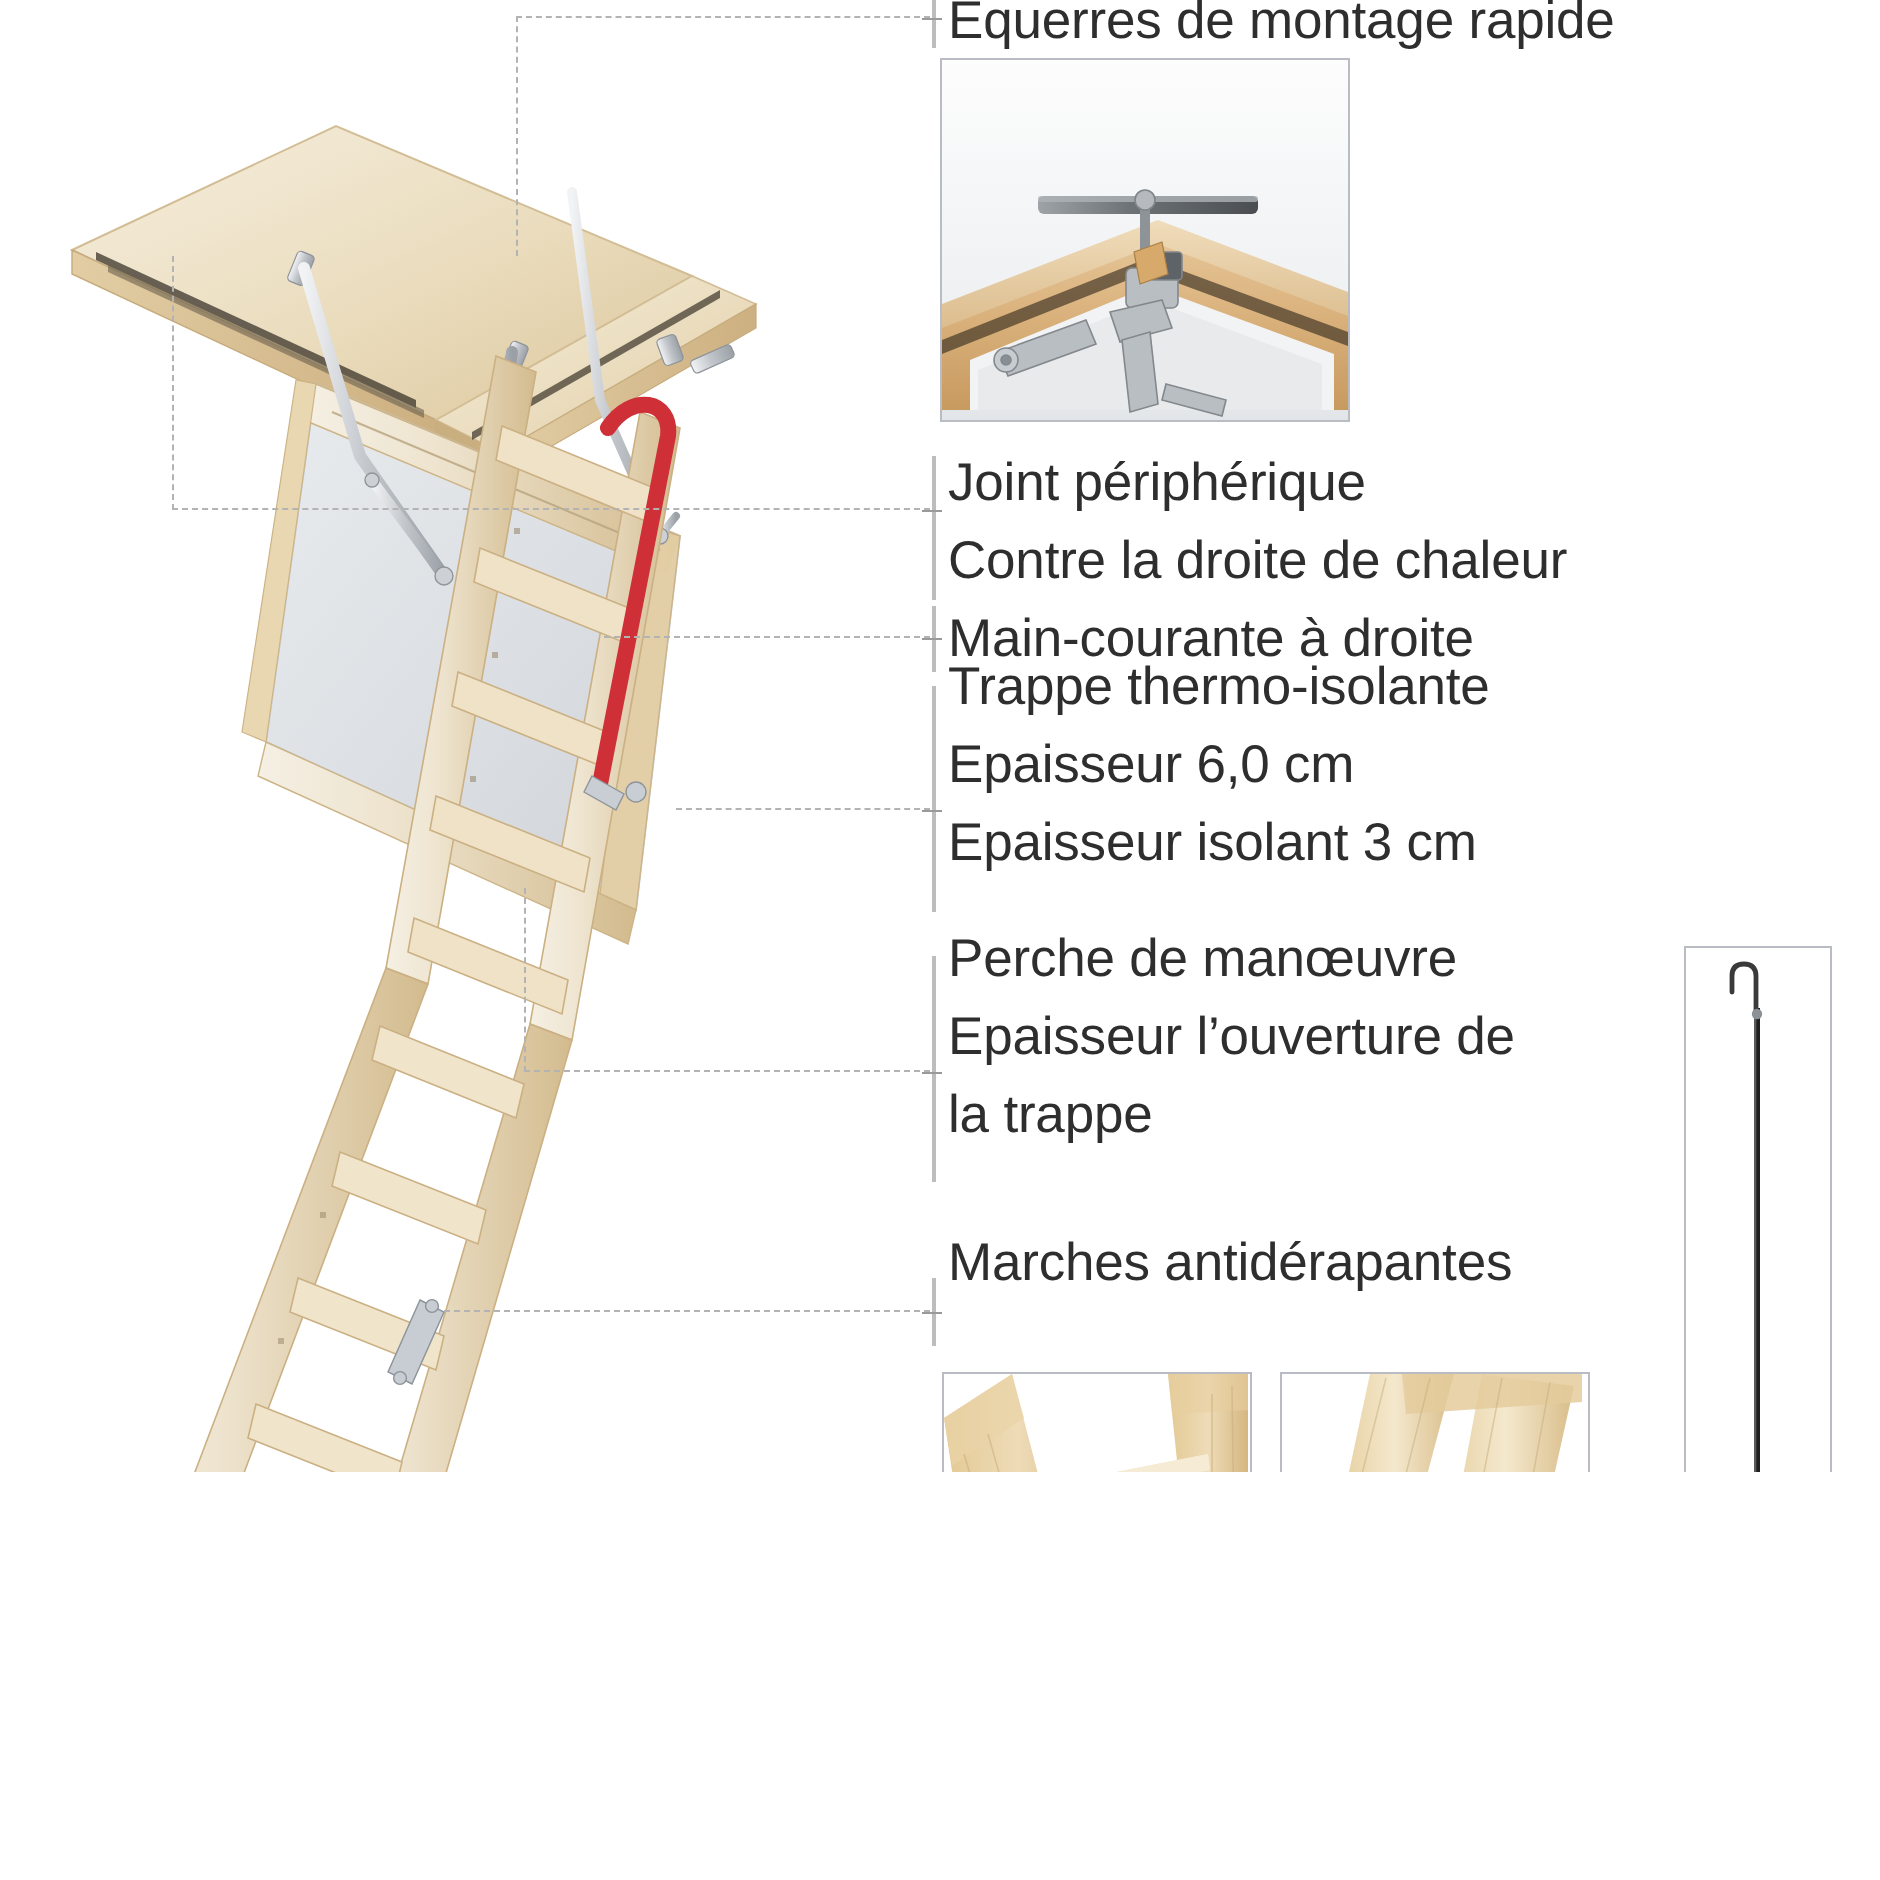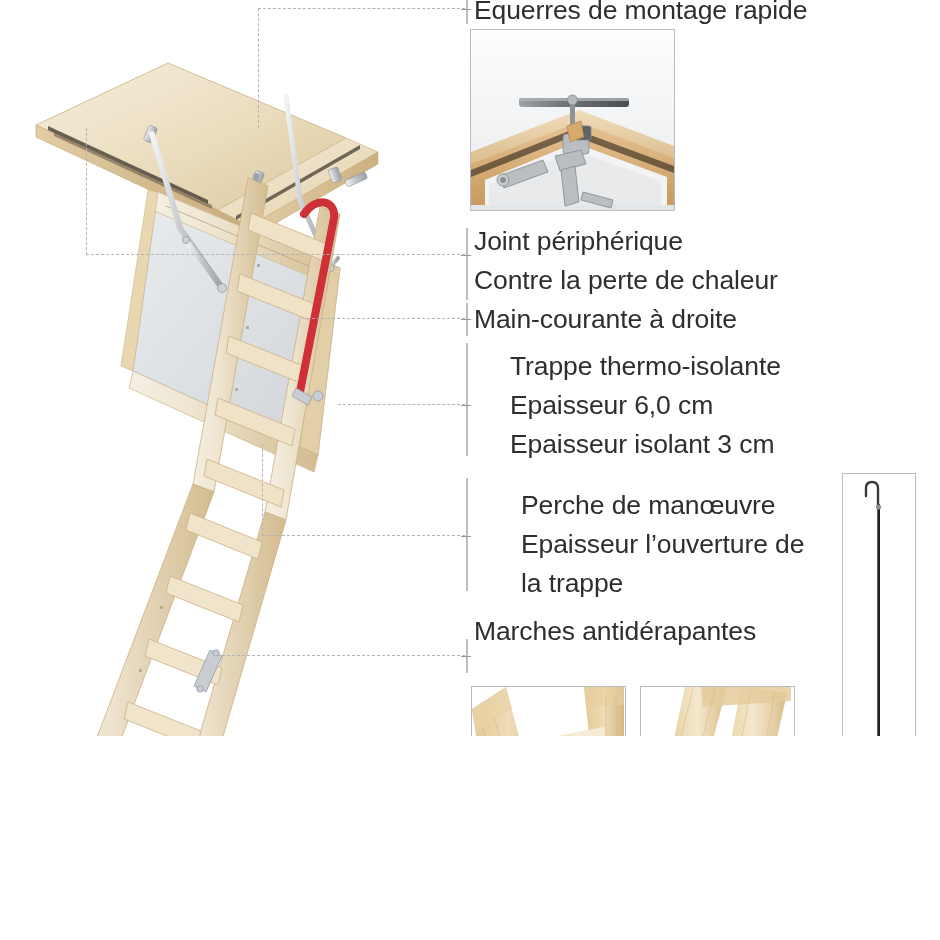--- a/index.html
+++ b/index.html
@@ -218,34 +218,34 @@
 
   <div class="tick" style="left:466px;top:858px;height:34px;"></div>
   <div class="hbar" style="left:461px;top:876px;width:10px;"></div>
 
   <div class="callout" style="left:474px;top:-9px;">
     <div class="ctext">Equerres de montage rapide</div>
   </div>
 
   <div class="callout" style="left:474px;top:222px;">
     <div class="ctext">Joint périphérique</div>
-    <div class="ctext">Contre la perte de chaleur</div>
+    <div class="ctext">Contre la droite de chaleur</div>
   </div>
 
   <div class="callout" style="left:474px;top:300px;">
     <div class="ctext">Main-courante à droite</div>
   </div>
 
-  <div class="callout" style="left:474px;top:347px;margin-left:36px;">
+  <div class="callout" style="left:474px;top:324px;">
     <div class="ctext">Trappe thermo-isolante</div>
     <div class="ctext">Epaisseur 6,0 cm</div>
     <div class="ctext">Epaisseur isolant 3 cm</div>
   </div>
 
-  <div class="callout" style="left:474px;top:486px;margin-left:47px;">
+  <div class="callout" style="left:474px;top:460px;">
     <div class="ctext">Perche de manœuvre</div>
     <div class="ctext">Epaisseur l’ouverture de</div>
     <div class="ctext">la trappe</div>
   </div>
 
   <div class="callout" style="left:474px;top:612px;">
     <div class="ctext">Marches antidérapantes</div>
   </div>
 
 

